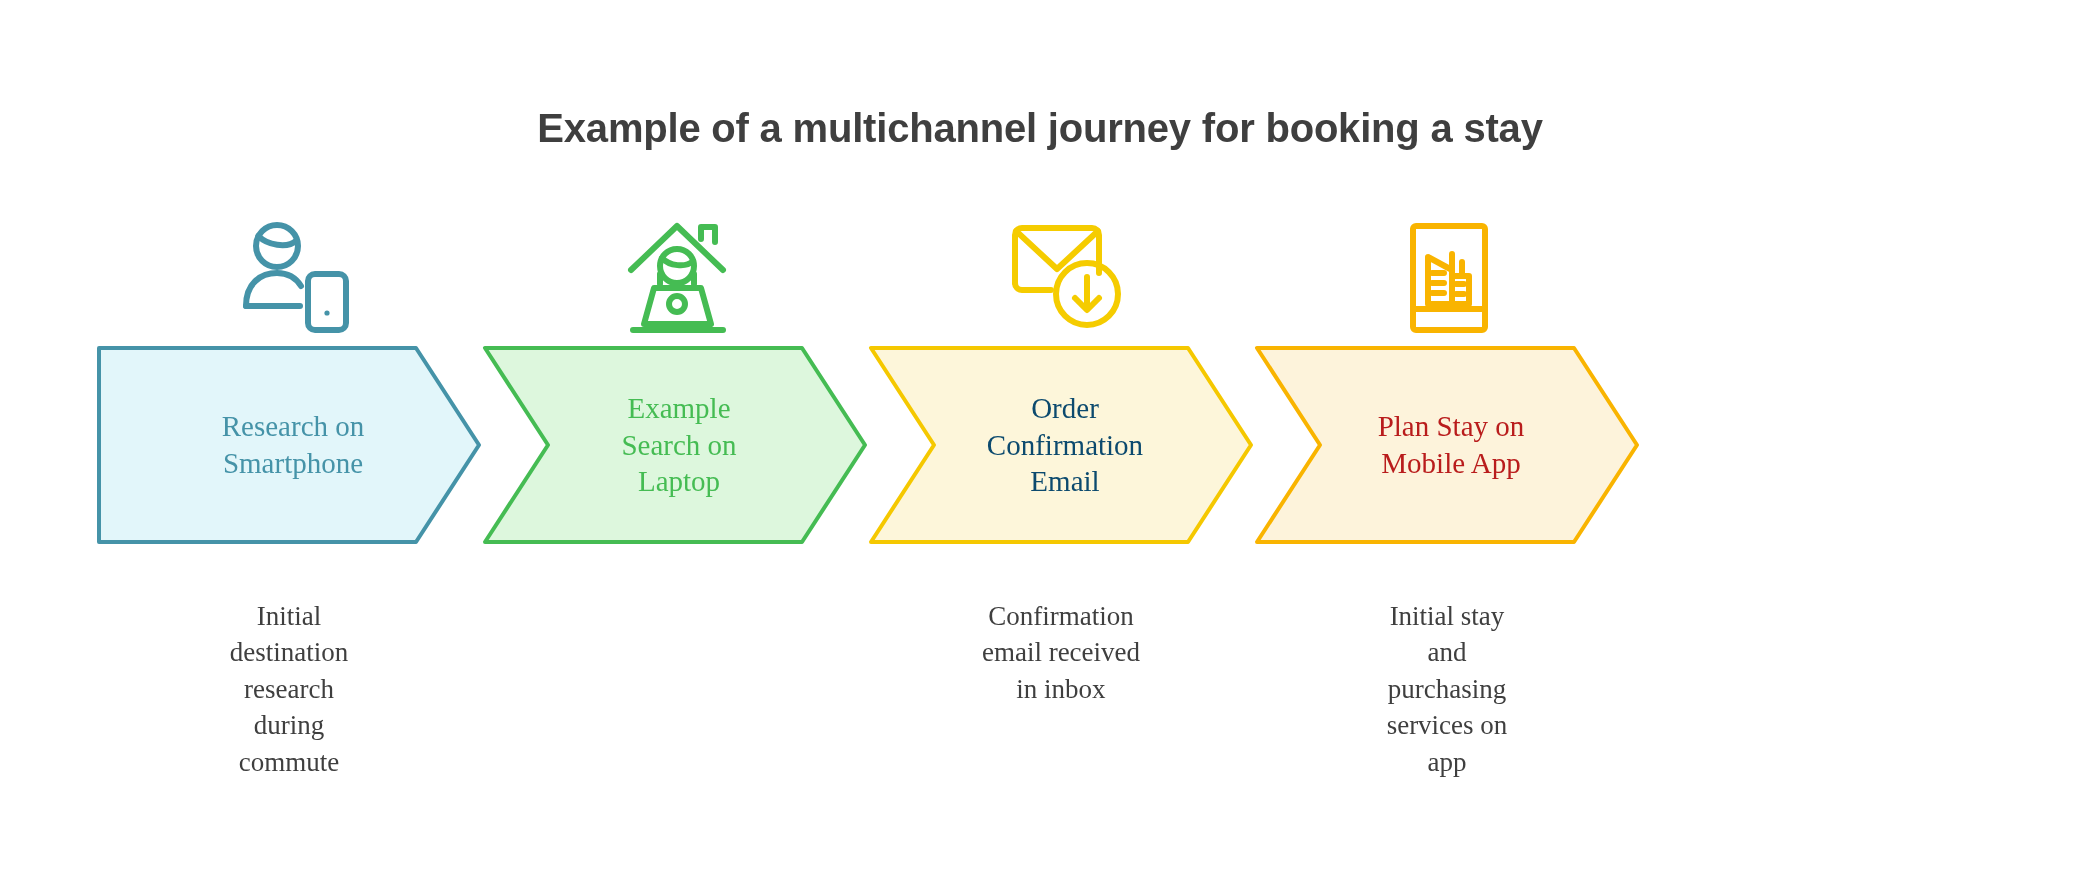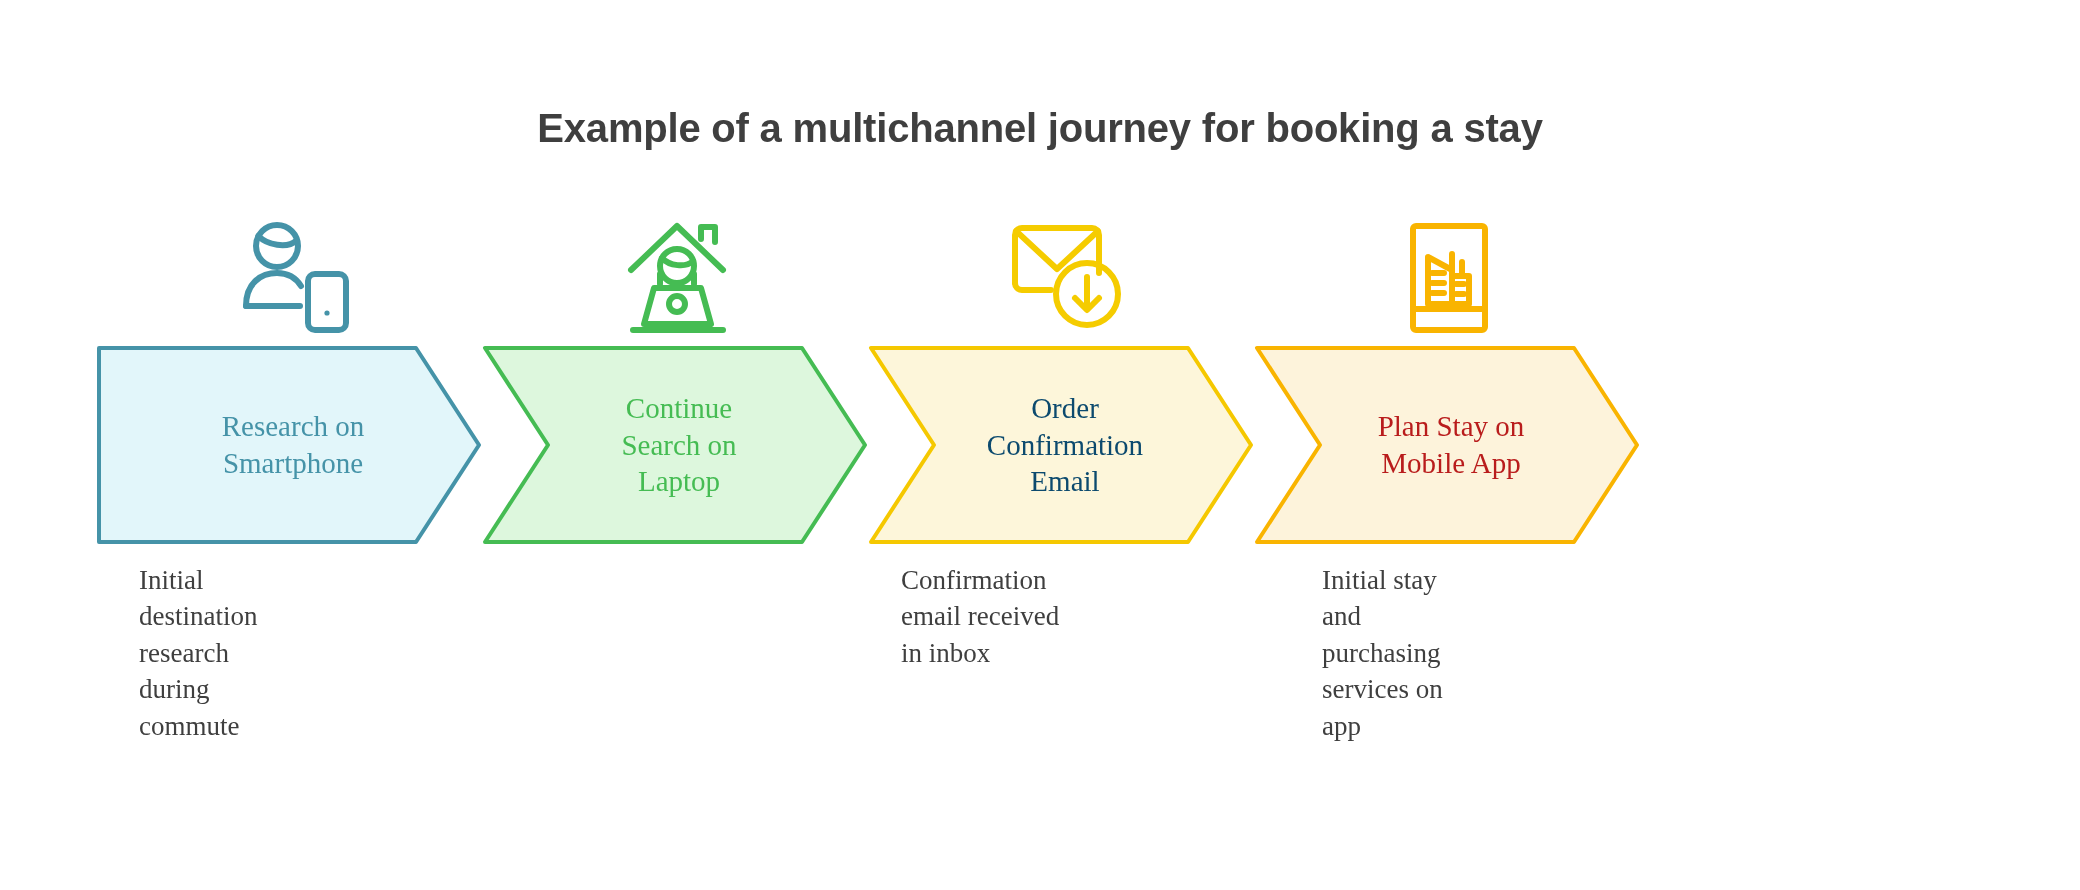--- a/index.html
+++ b/index.html
@@ -100,22 +100,23 @@
     text-align: center;
     font-size: 29px;
     line-height: 1.26;
     padding: 0 56px 0 64px;
     box-sizing: border-box;
     white-space: pre-line;
   }
 
   
   .caption {
-    margin-top: 17px;
+    margin-top: 53px;
     width: 300px;
+    text-align: center;
     font-size: 27px;
     line-height: 1.35;
     color: #3f3f3f;
     white-space: pre-line;
   }
   .stage-4 .caption { width: 250px; }
   .stage-3 .caption { width: 320px; }
 </style>
 </head>
 <body>
@@ -165,21 +166,21 @@
             <path d="M29 70 H76 L86 106 H19 Z"></path>
             <circle cx="52" cy="86" r="8"></circle>
             <path d="M8 112 H98"></path>
           </g>
         </svg>
       </div>
       <div class="chev-wrap">
         <svg width="386" height="200" viewBox="0 0 386 200">
           <path d="M3,3 H320 L383,100 L320,197 H3 L66,100 Z" fill="#ddf7dd" stroke="#45bc53" stroke-width="4" stroke-linejoin="round"></path>
         </svg>
-        <div class="chev-label" style="color:#45bc53">Continue
+        <div class="chev-label" style="color:#45bc53">Example
 Search on
 Laptop</div>
       </div>
     </div>
 
 
     <div class="stage stage-3">
       <div class="icon-wrap">
         <svg width="120" height="114" viewBox="0 0 120 114" fill="none">
           <g stroke="#f5cc00" stroke-width="6" stroke-linecap="round" stroke-linejoin="round" fill="none">

